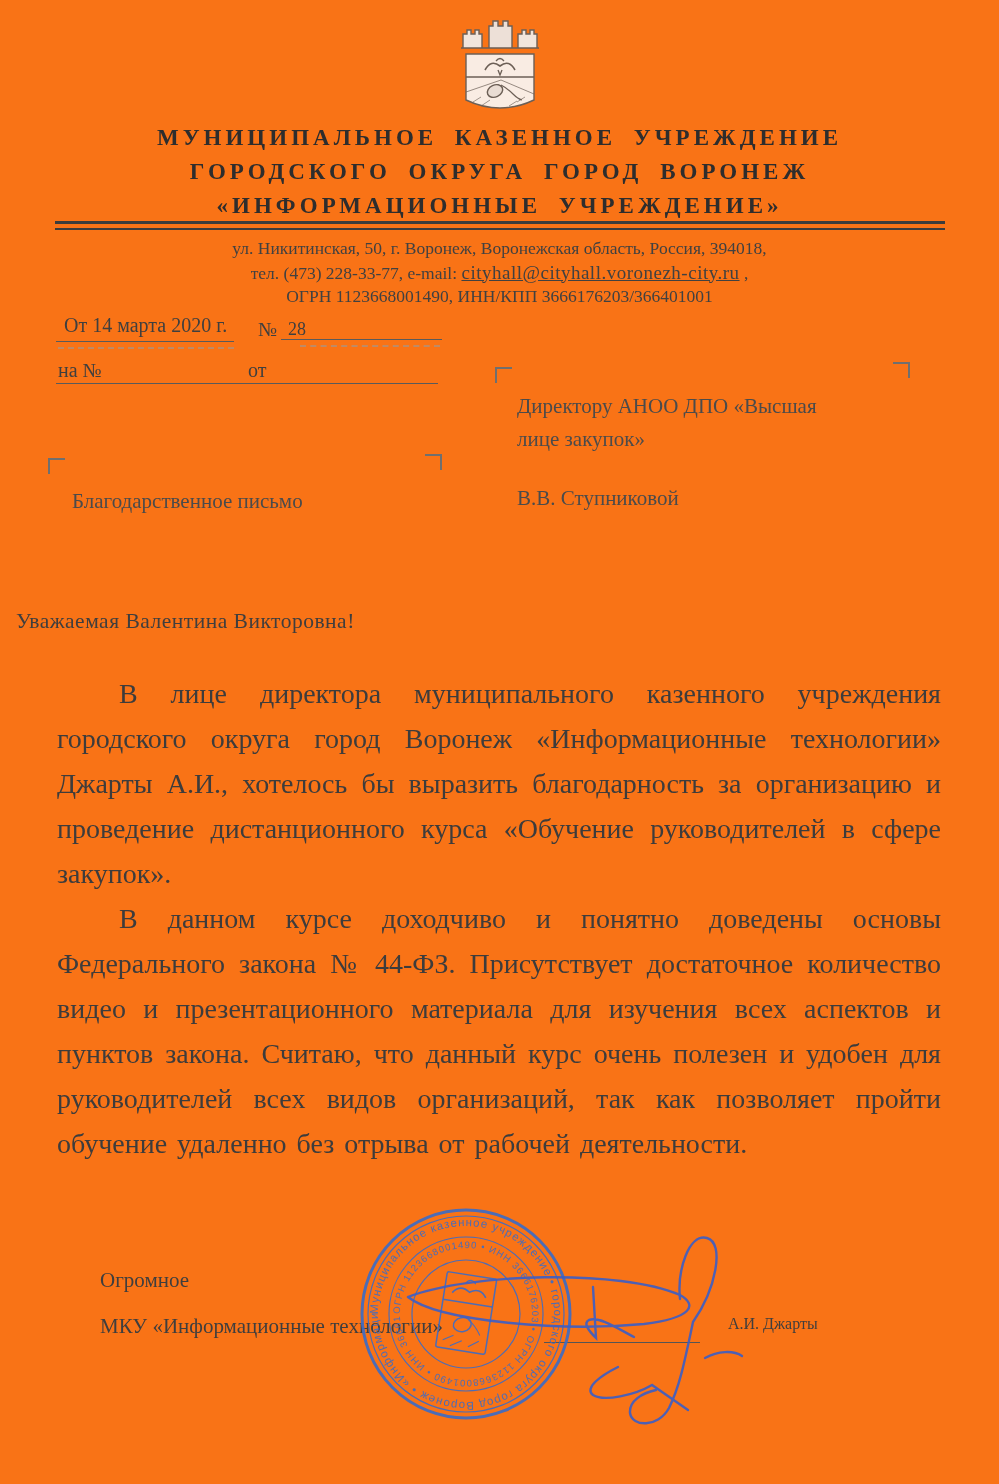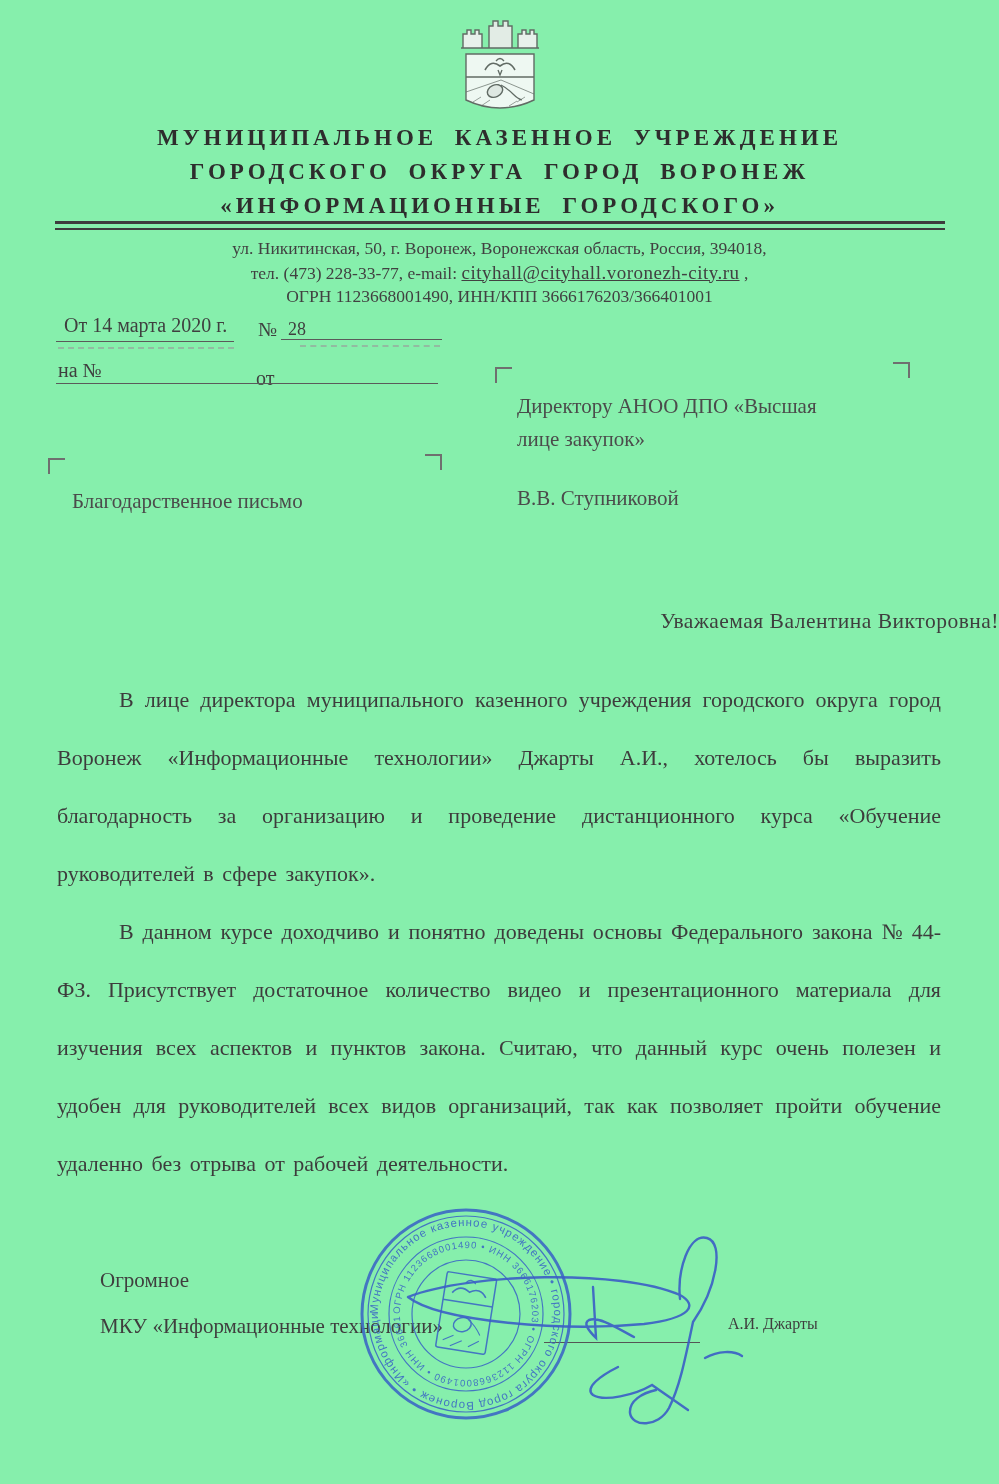--- a/index.html
+++ b/index.html
@@ -1,20 +1,20 @@
 <!DOCTYPE html>
 <html><head>
 <meta charset="utf-8">
 <style>
   html,body{margin:0;padding:0;background:#e8e8e8;}
   .page{
     position:relative;
     width:999px;height:1484px;
     margin:0 auto;
-    background:#86efac;
+    background:#f97316;
     font-family:"Liberation Serif","DejaVu Serif",serif;
     color:#3d3c3c;
     overflow:hidden;
   }
   
   .coat{position:absolute;left:451px;top:14px;width:98px;height:106px;}
   .org-title{
     position:absolute;left:0;right:0;top:121px;
     text-align:center;font-weight:bold;
     font-size:23px;line-height:34px;letter-spacing:4px;
@@ -37,25 +37,25 @@
   .br{position:absolute;width:15px;height:14px;}
   .br.l{border-left:2px solid #6f6f6f;border-top:2px solid #6f6f6f;}
   .br.r{border-right:2px solid #6f6f6f;border-top:2px solid #6f6f6f;}
   
   .addr{position:absolute;left:517px;top:390px;font-size:21px;line-height:33px;color:#4b4b4b;}
   .addr-name{position:absolute;left:517px;top:486px;font-size:21px;color:#4b4b4b;}
   .subject{position:absolute;left:72px;top:489px;font-size:21px;color:#4b4b4b;}
   
   .salutation{
     position:absolute;left:0;right:0;top:609px;
-    text-align:right;font-size:21.5px;color:#3f3e3e;letter-spacing:.5px;
+    text-align:left;font-size:21.5px;color:#3f3e3e;letter-spacing:.5px;padding-left:16px;
   }
   .body-text{
     position:absolute;left:57px;top:671px;width:884px;
-    font-size:22px;line-height:58px;
+    font-size:28px;line-height:45px;
     text-align:justify;color:#3d3c3c;word-spacing:3px;
   }
   .body-text p{margin:0;text-indent:62px;}
   
   .sig-pos1{position:absolute;left:100px;top:1268px;font-size:21px;color:#3f3e3e;}
   .sig-pos2{position:absolute;left:100px;top:1314px;font-size:21px;color:#3f3e3e;}
   .sig-line{position:absolute;left:544px;top:1342px;width:156px;border-top:1.6px solid #555;height:0;}
   .sig-name{position:absolute;left:728px;top:1315px;font-size:16px;color:#3f3e3e;}
   .seal{position:absolute;left:355px;top:1203px;width:222px;height:222px;opacity:.92;}
   .autograph{position:absolute;left:380px;top:1225px;width:395px;height:235px;}
@@ -82,40 +82,40 @@
       <path d="M15 78 L50 66 L83 80" stroke-width="1" opacity="0.7"></path>
       <ellipse cx="44" cy="77" rx="8" ry="6" transform="rotate(-25 44 77)" fill="#e8e8e8"></ellipse>
       <path d="M50 71 q6 3 12 9 q5 5 9 6" stroke-width="1.2"></path>
       <path d="M22 88 l8 -5 M30 92 l9 -6 M58 92 l8 -5 M66 88 l8 -5" stroke-width="0.9" opacity="0.7"></path>
     </g>
   </svg>
 
   <div class="org-title">
     <div>МУНИЦИПАЛЬНОЕ КАЗЕННОЕ УЧРЕЖДЕНИЕ</div>
     <div>ГОРОДСКОГО ОКРУГА ГОРОД ВОРОНЕЖ</div>
-    <div>«ИНФОРМАЦИОННЫЕ ГОРОДСКОГО»</div>
+    <div>«ИНФОРМАЦИОННЫЕ УЧРЕЖДЕНИЕ»</div>
   </div>
 
   <div class="rule-double"></div>
 
   <div class="contact">
     <div>ул. Никитинская, 50, г. Воронеж, Воронежская область, Россия, 394018,</div>
     <div><span>тел. (473) 228-33-77, e-mail: </span><span class="email">cityhall@cityhall.voronezh-city.ru</span><span> ,</span></div>
     <div>ОГРН 1123668001490, ИНН/КПП 3666176203/366401001</div>
   </div>
 
   <div class="ref" style="left:64px;top:314px;">От 14 марта 2020 г.</div>
   <div class="u-line" style="left:56px;top:341px;width:178px;"></div>
   <div class="u-dash" style="left:58px;top:347px;width:176px;"></div>
   <div class="ref" style="left:258px;top:318px;">№</div>
   <div class="ref" style="left:288px;top:319px;font-size:18px;">28</div>
   <div class="u-line" style="left:281px;top:339px;width:161px;"></div>
   <div class="u-dash" style="left:300px;top:345px;width:140px;"></div>
   <div class="ref" style="left:58px;top:359px;text-align:right;">на №</div>
-  <div class="ref" style="left:256px;top:359px;margin-top:8px;">от</div>
+  <div class="ref" style="left:248px;top:359px;">от</div>
   <div class="u-line" style="left:56px;top:383px;width:382px;"></div>
 
   <div class="br l" style="left:495px;top:367px;"></div>
   <div class="br r" style="left:893px;top:362px;"></div>
   <div class="addr">
     <div>Директору АНОО ДПО «Высшая</div>
     <div>лице закупок»</div>
   </div>
   <div class="addr-name">В.В. Ступниковой</div>
 

